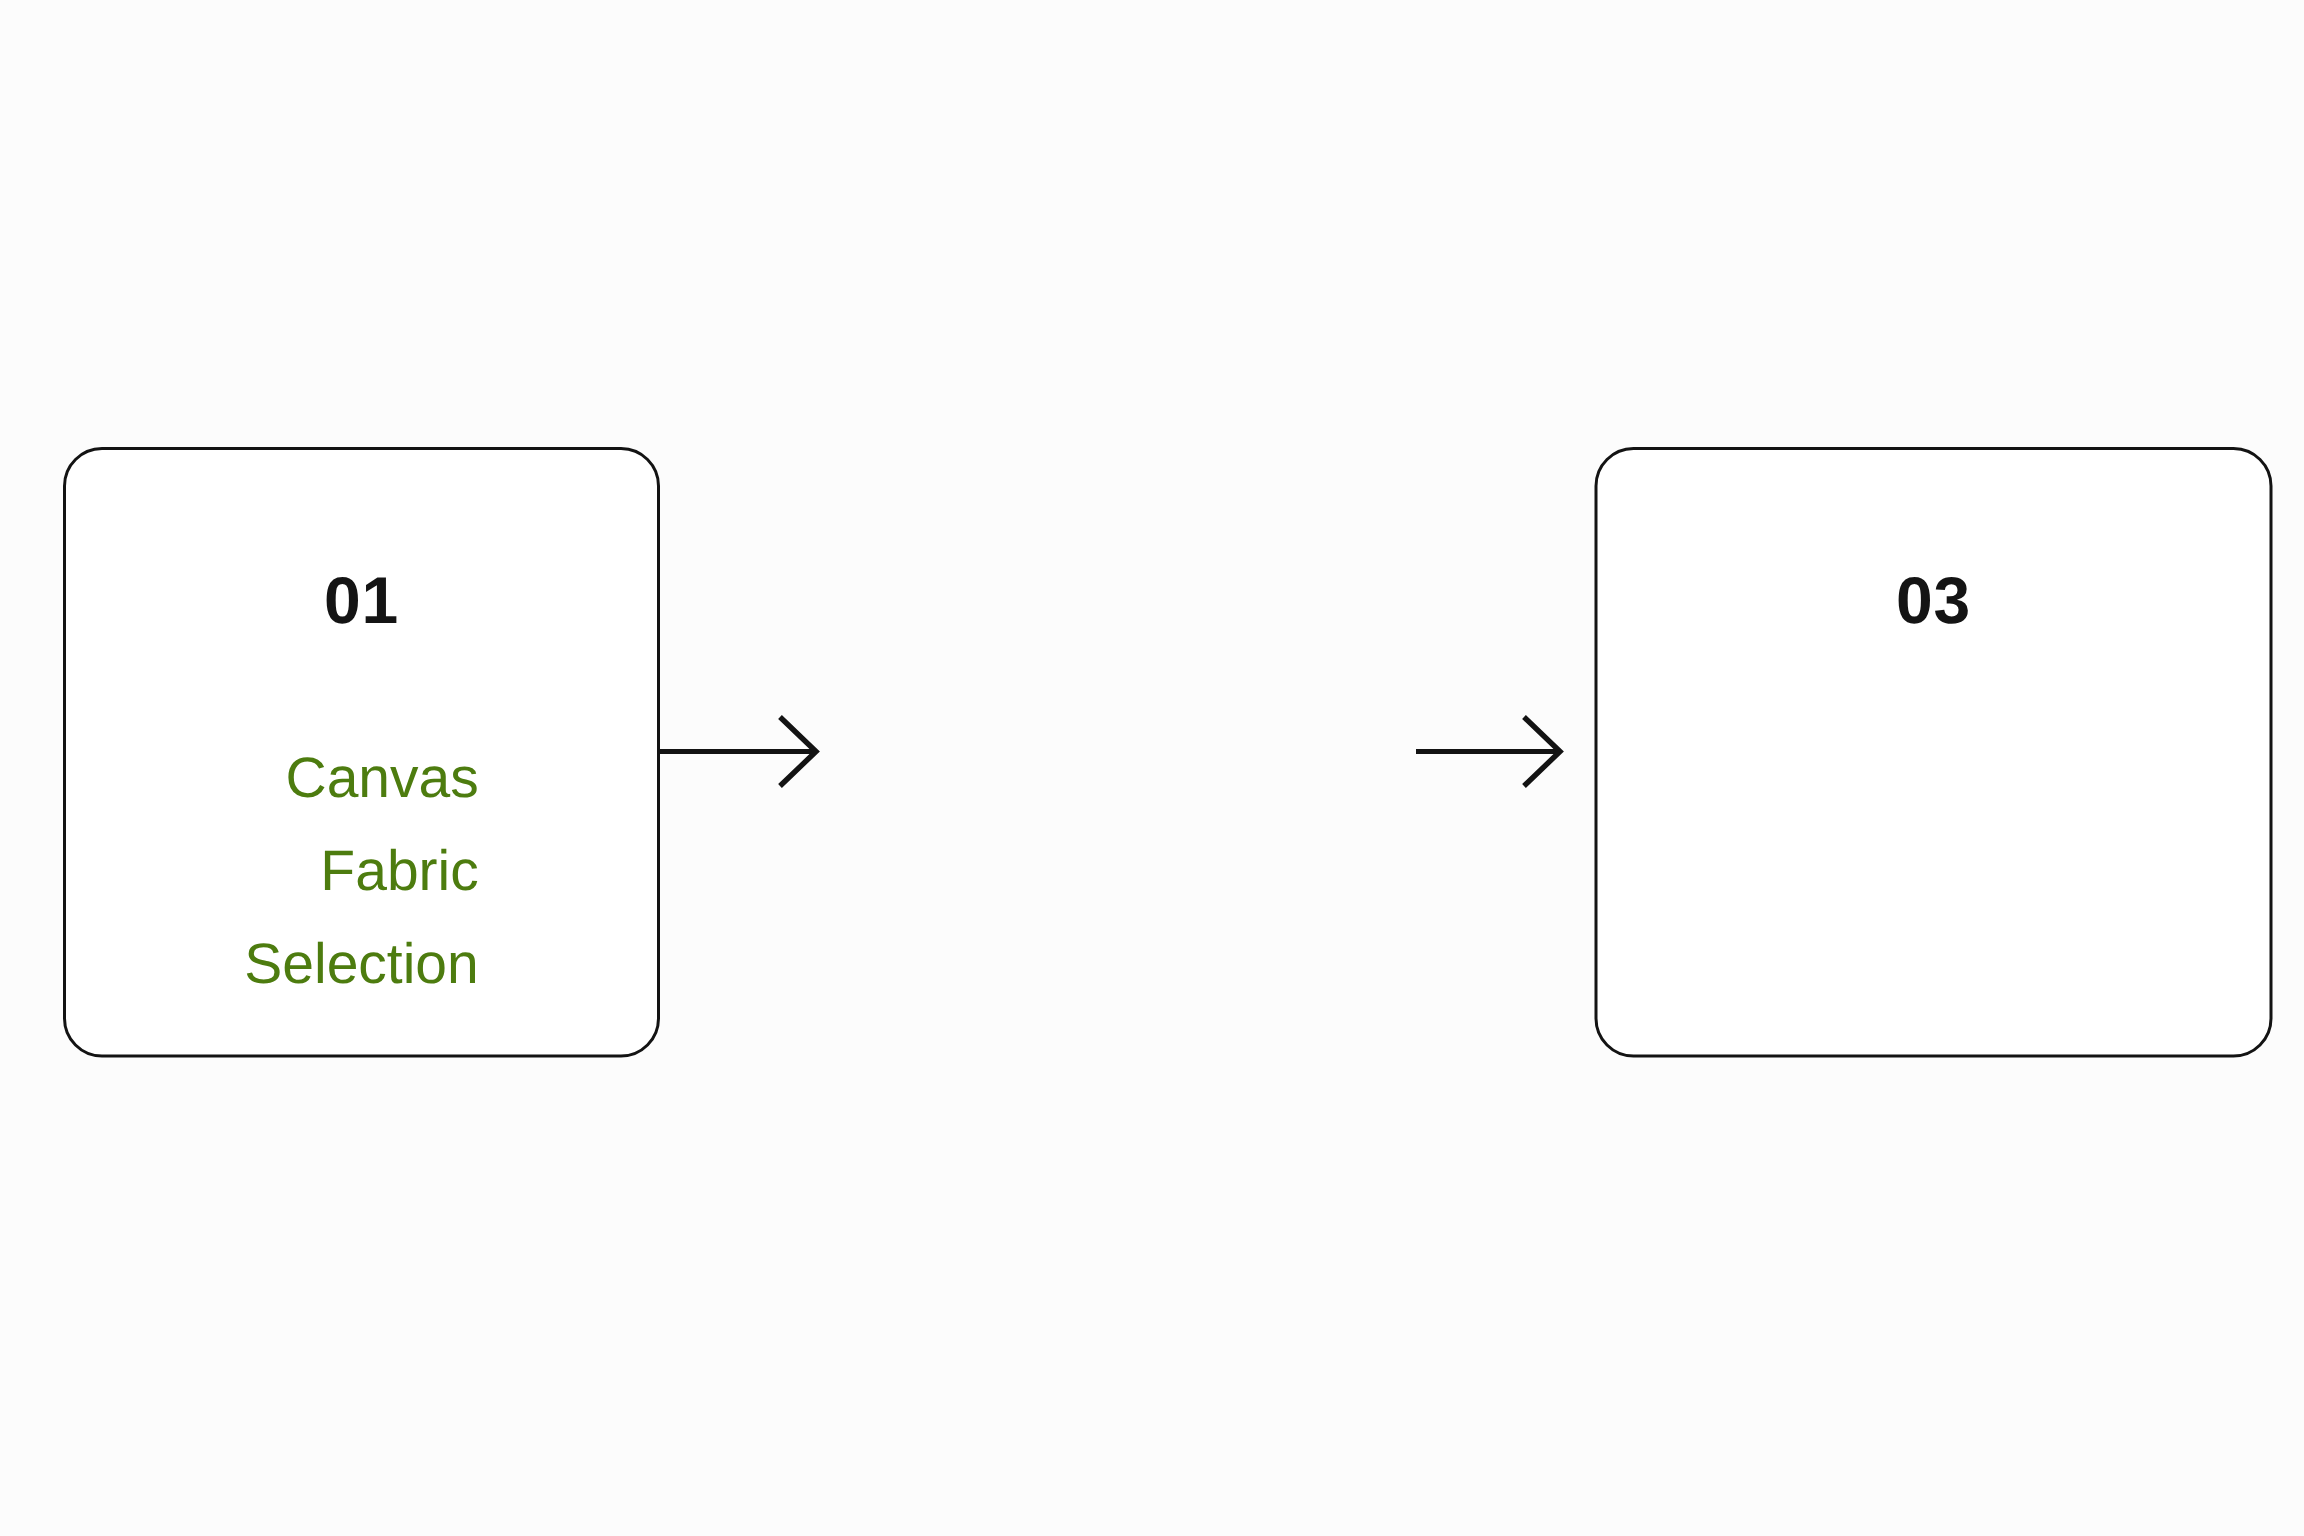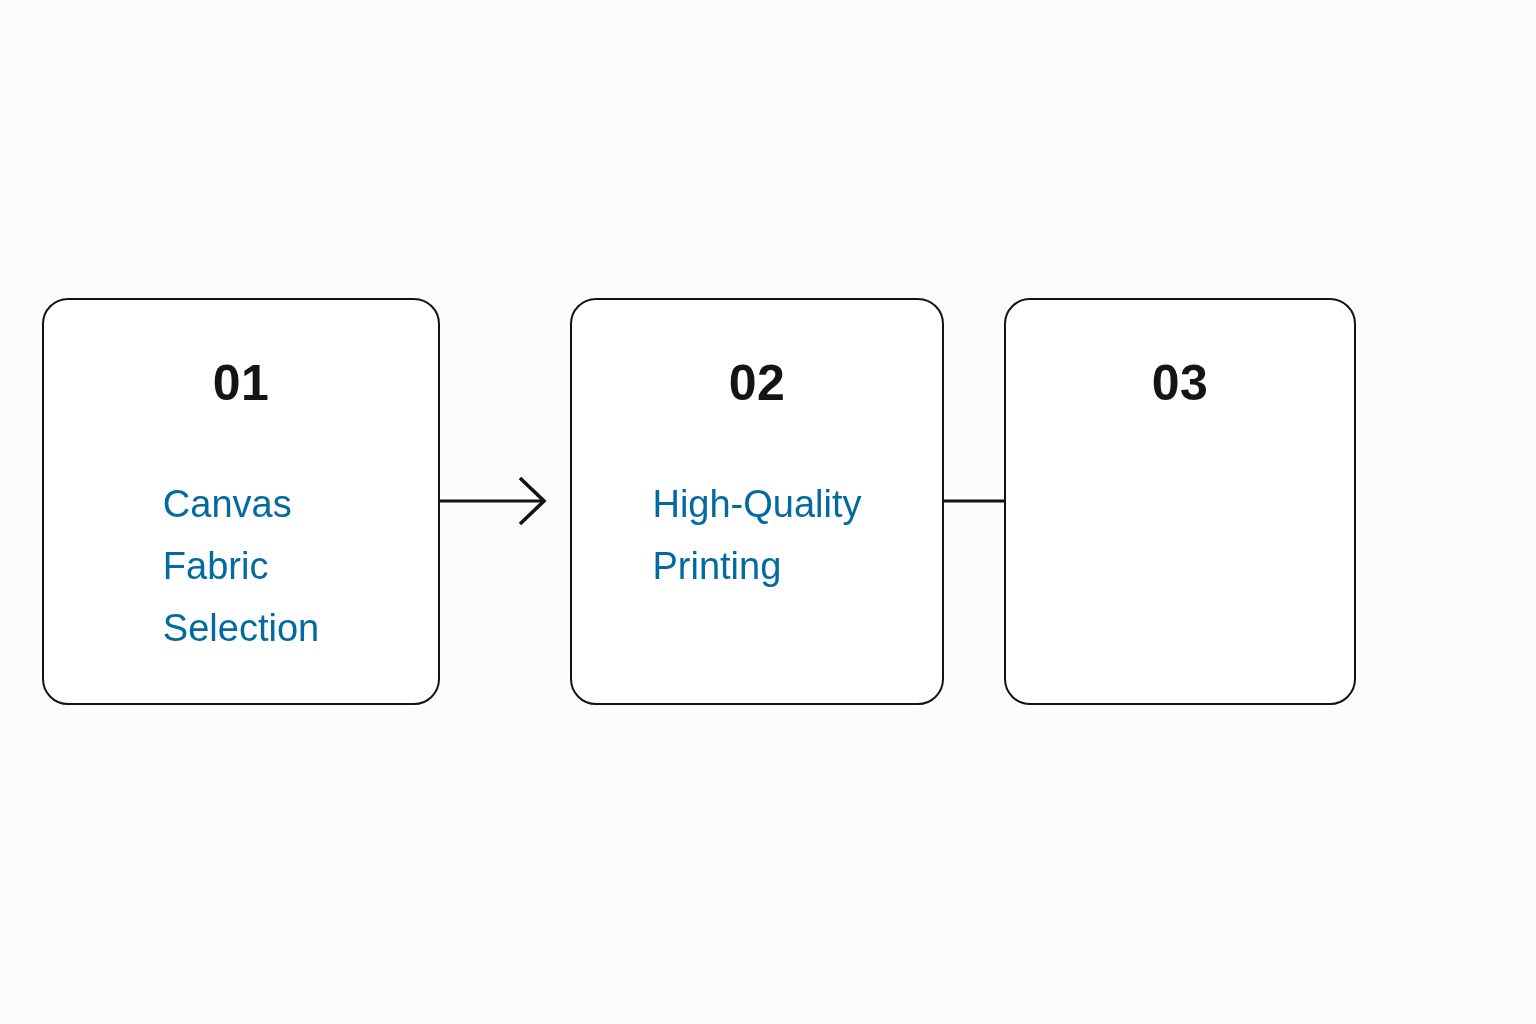--- a/index.html
+++ b/index.html
@@ -30,39 +30,39 @@
     background: #ffffff;
     border: 2.6px solid #131313;
     border-radius: 26px;
     display: flex;
     flex-direction: column;
     align-items: center;
   }
 
   .step-box.step-1 { left: 42px;   top: 298px; width: 398px; height: 407px; }
   .step-box.step-2 { left: 570px;  top: 298px; width: 374px; height: 407px; }
-  .step-box.step-3 { left: 1004px; top: 298px; width: 352px; height: 407px; }
+  .step-box.step-3 { left: 1063px; top: 298px; width: 452px; height: 407px; }
 
   .step-number {
-    font-size: 50px;
+    font-size: 44px;
     font-weight: bold;
     color: #141414;
     letter-spacing: 0.5px;
     line-height: 1;
-    margin-top: 58px;
+    margin-top: 79px;
     text-align: center;
     user-select: none;
   }
 
   .step-label {
     font-size: 38px;
     font-weight: 400;
-    color: #0369a1;
+    color: #4d7c0f;
     line-height: 62px;
-    text-align: left;
+    text-align: right;
     margin-top: 65px;
     padding: 0 12px;
     white-space: pre-line;
     user-select: none;
   }
 
   
   .connector {
     position: absolute;
     top: 470px;
@@ -85,25 +85,20 @@
 Selection</div>
   </div>
 
   <div class="connector conn-1">
     <svg width="112" height="62" viewBox="0 0 112 62" fill="none">
       <path d="M2 31 H104" stroke="#131313" stroke-width="3.2" stroke-linecap="butt"></path>
       <path d="M82 8 L106 31 L82 54" stroke="#131313" stroke-width="3.6" stroke-linecap="butt" stroke-linejoin="miter" fill="none"></path>
     </svg>
   </div>
 
-  <div class="step-box step-2">
-    <div class="step-number">02</div>
-    <div class="step-label">High-Quality
-Printing</div>
-  </div>
 
   <div class="connector conn-2">
     <svg width="104" height="62" viewBox="0 0 104 62" fill="none">
       <path d="M2 31 H96" stroke="#131313" stroke-width="3.2" stroke-linecap="butt"></path>
       <path d="M74 8 L98 31 L74 54" stroke="#131313" stroke-width="3.6" stroke-linecap="butt" stroke-linejoin="miter" fill="none"></path>
     </svg>
   </div>
 
   <div class="step-box step-3">
     <div class="step-number">03</div>

